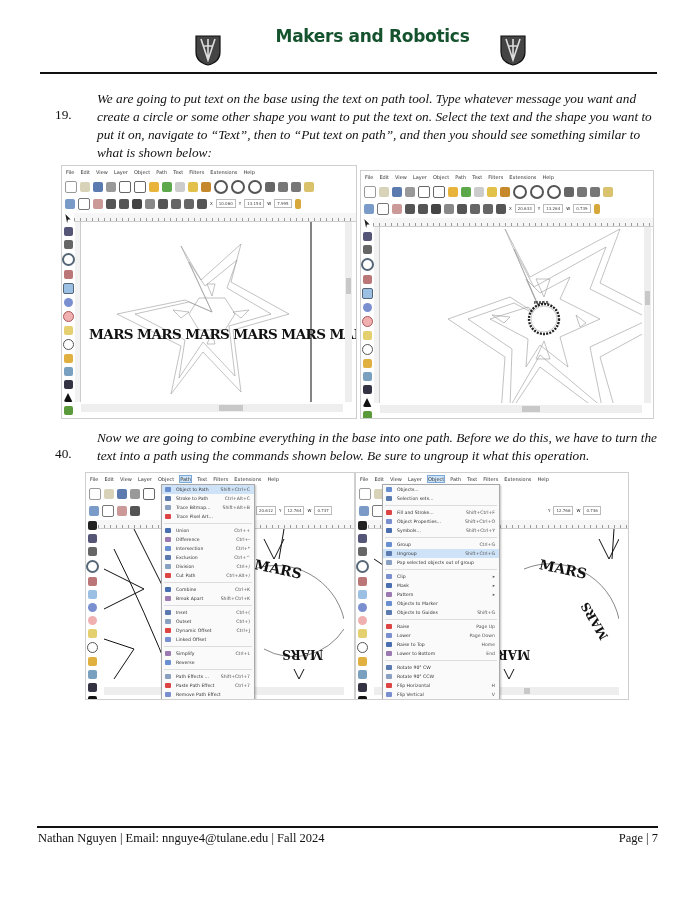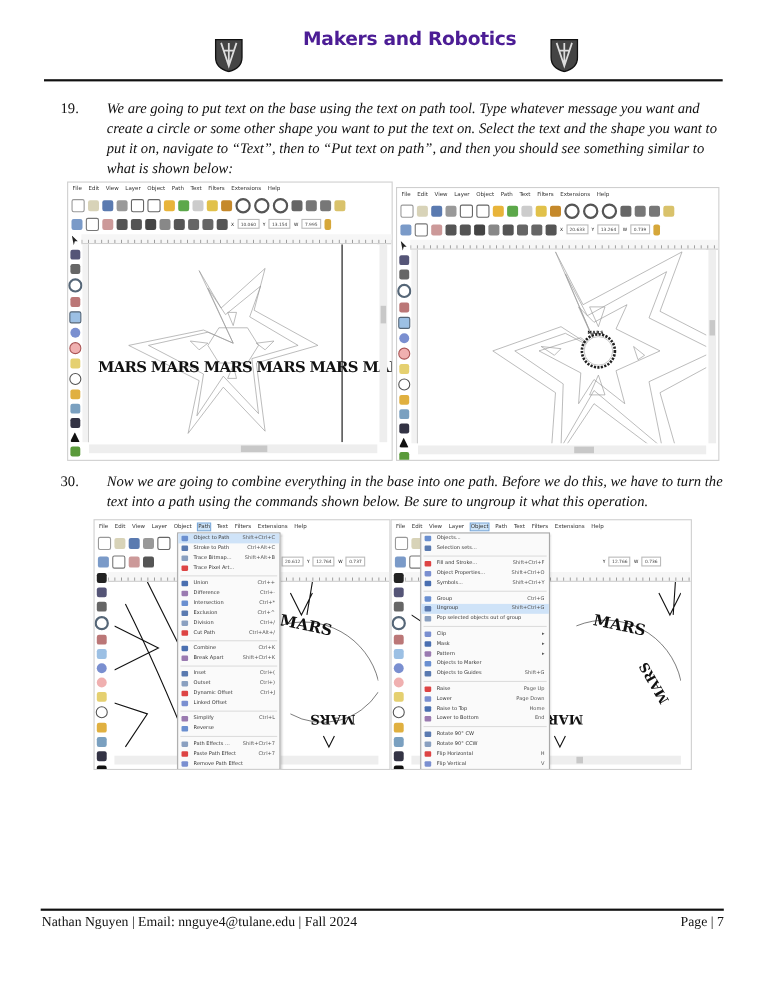--- a/index.html
+++ b/index.html
@@ -1,23 +1,23 @@
 <!DOCTYPE html>
 <html><head>
 <meta charset="utf-8">
 <style>
   html,body{margin:0;padding:0;background:#fff;}
   body{width:695px;height:899px;position:relative;overflow:hidden;font-family:"Liberation Serif",serif;color:#111;}
   .header{position:absolute;left:40px;top:28px;width:617px;height:46px;}
-  .logo-title{position:absolute;left:185px;top:0;width:295px;text-align:center;font-family:"DejaVu Sans",sans-serif;font-weight:bold;color:#4c1d95;line-height:17px;font-size:17px;letter-spacing:-0.3px;}
+  .logo-title{position:absolute;left:185px;top:0;width:295px;text-align:center;font-family:"DejaVu Sans",sans-serif;font-weight:bold;color:#14532d;line-height:17px;font-size:17px;letter-spacing:-0.3px;}
   .shield{position:absolute;top:6px;width:26px;height:32px;}
   .shield.l{left:155px;} .shield.r{left:460px;}
   .header-rule{position:absolute;left:0;top:44px;width:617px;height:2px;background:#111;}
   .step{position:absolute;left:55px;font-size:13.3px;line-height:18px;}
-  .step .num{position:absolute;left:0;top:0;}
+  .step .num{position:absolute;left:0;top:16px;}
   .step .txt{margin-left:42px;font-style:italic;}
   #step19{top:90px;width:605px;}
   #step20{top:429px;width:605px;}
   .shot{position:absolute;background:#fff;border:1px solid #cfcfcf;overflow:hidden;font-family:"DejaVu Sans",sans-serif;}
   .menubar{position:absolute;left:0;top:0;right:0;height:12px;font-size:5px;line-height:12px;color:#333;white-space:nowrap;padding-left:4px;}
   .menubar span{margin-right:6px;}
   .menubar span.open{background:#cde3f7;outline:1px solid #7aa9da;}
   .tb{position:absolute;left:0;right:0;height:17px;display:flex;align-items:center;gap:3px;padding-left:3px;}
   .ic{width:10px;height:10px;border-radius:2px;display:inline-block;}
   .num-field{font-size:4px;border:1px solid #bbb;padding:0 2px;height:7px;line-height:7px;color:#444;}
@@ -225,21 +225,21 @@
   </div>
   <div class="vscroll" style="left:283px;top:56px;height:176px;">
       <div class="thumb" style="top:64px;height:14px;"></div>
     </div>
   <div class="hscroll" style="left:19px;top:234px;width:262px;">
       <div class="thumb" style="left:142px;width:18px;"></div>
     </div>
 </div>
 
 <div class="step" id="step20">
-  <span class="num">30.</span>
+  <span class="num">40.</span>
   <div class="txt">Now we are going to combine everything in the base into one path. Before we do this, we have to turn the text into a path using the commands shown below. Be sure to ungroup it what this operation.</div>
 </div>
 
 <div class="shot" style="left:85px;top:472px;width:268px;height:226px;">
   <div class="menubar">
     <span>File</span><span>Edit</span><span>View</span><span>Layer</span><span>Object</span><span class="open">Path</span><span>Text</span><span>Filters</span><span>Extensions</span><span>Help</span>
   </div>
   <div class="tb" style="top:12px;">
     <i class="ic" style="border:1px solid #999"></i>
     <i class="ic" style="background:#d8d3b8"></i>

